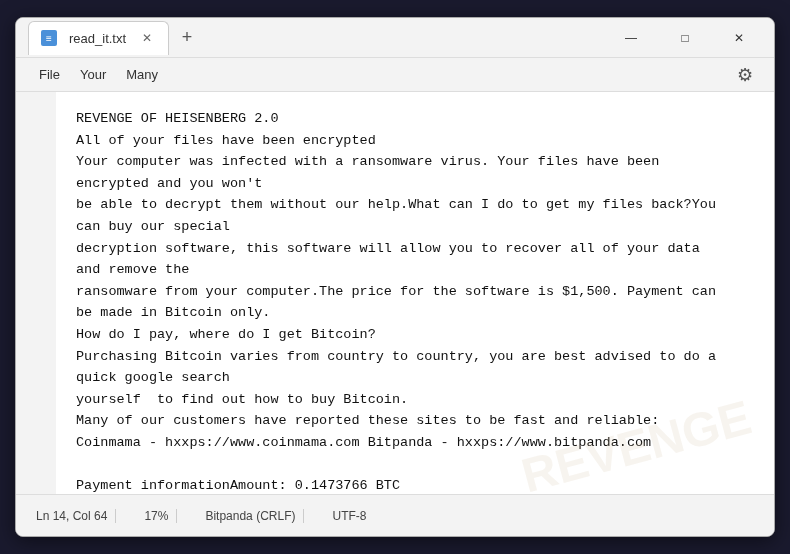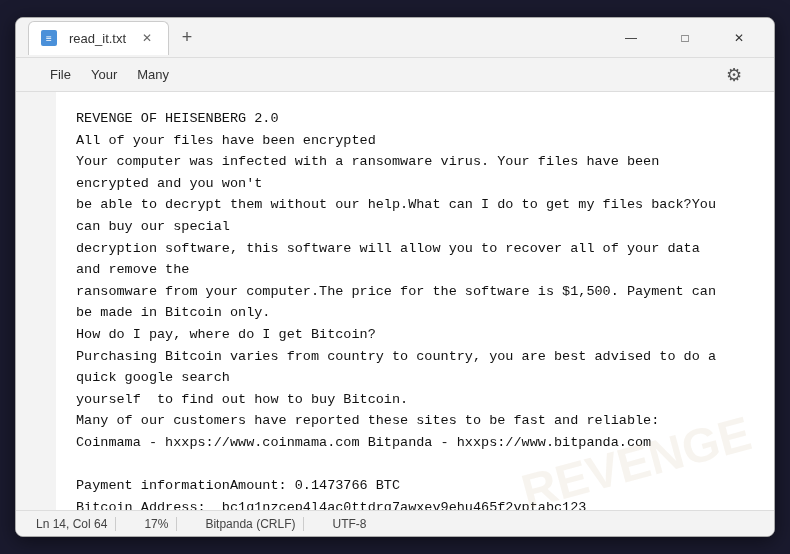--- a/index.html
+++ b/index.html
@@ -116,21 +116,21 @@
       justify-content: center;
       cursor: pointer;
       border-radius: 4px;
       font-size: 12px;
       color: #333;
     }
 
     .menu-bar {
       display: flex;
       align-items: center;
-      padding: 2px 24px;
+      padding: 2px 13px;
       height: 34px;
       border-bottom: 1px solid #ddd;
       background: #f3f3f3;
       flex-shrink: 0;
     }
 
     .menu-item {
       padding: 4px 10px;
       font-size: 13px;
       color: #333;
@@ -158,21 +158,21 @@
       padding: 16px 20px;
       font-family: 'Courier New', Courier, monospace;
       font-size: 13.5px;
       color: #111;
       line-height: 1.6;
       white-space: pre-wrap;
       word-break: break-all;
     }
 
     .status-bar {
-      height: 26px;
+      height: 42px;
       background: #f3f3f3;
       border-top: 1px solid #ddd;
       display: flex;
       align-items: center;
       padding: 0 12px;
       gap: 20px;
       font-size: 12px;
       color: #444;
       flex-shrink: 0;
     }

